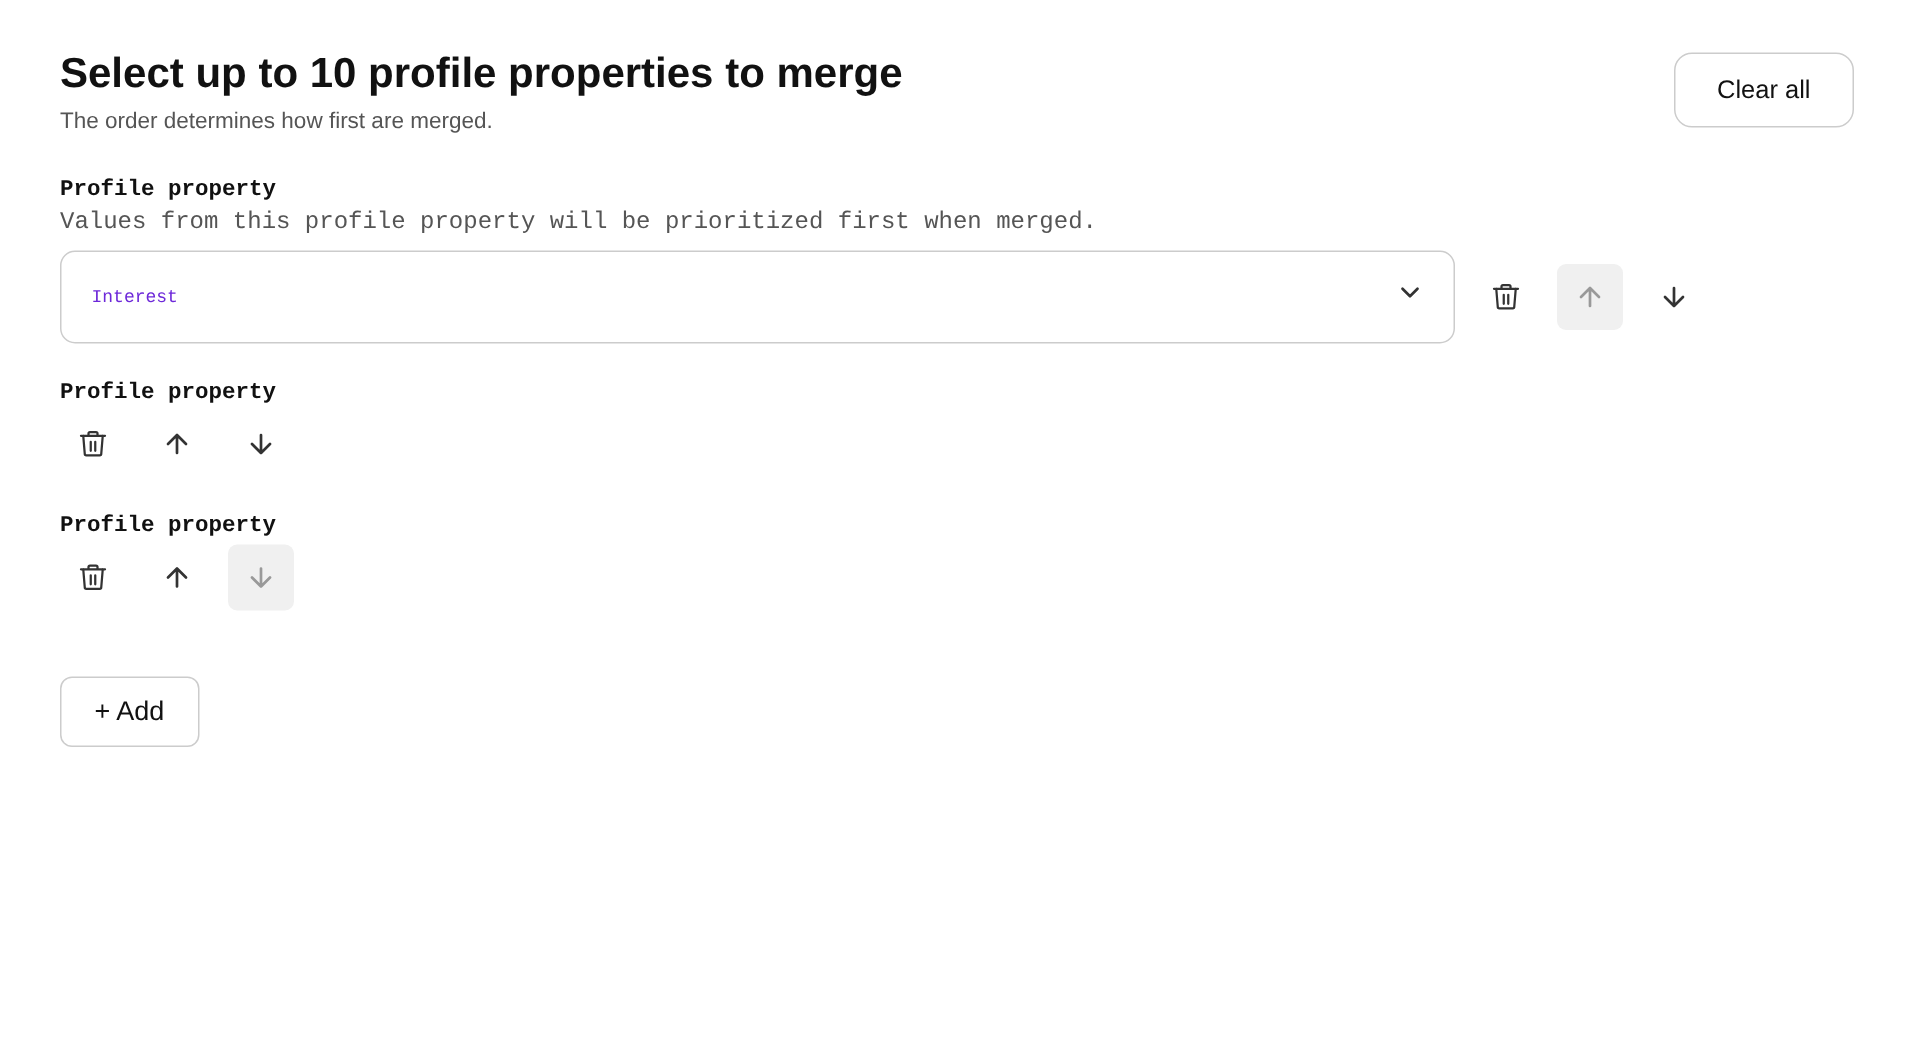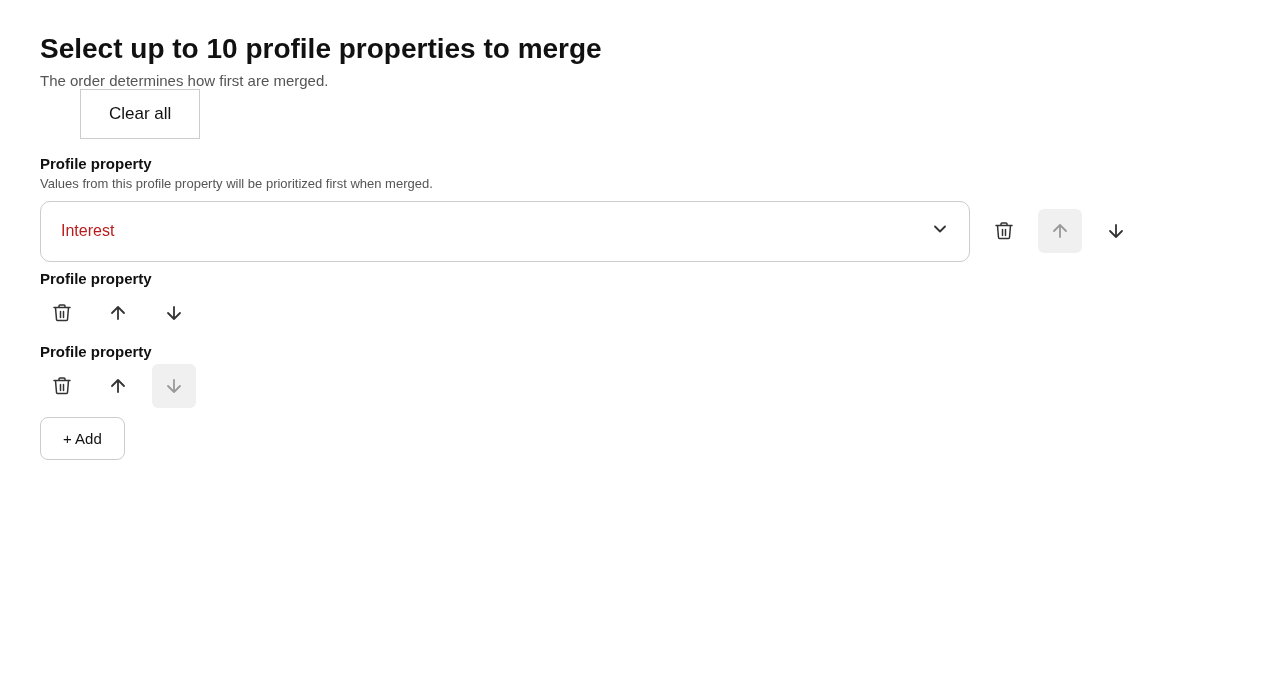--- a/index.html
+++ b/index.html
@@ -13,23 +13,22 @@
       background: #ffffff;
       color: #1a1a1a;
       width: 1276px;
       min-height: 696px;
       padding: 32px 40px;
     }
 
     .header-row {
       display: flex;
       justify-content: space-between;
-      align-items: flex-start;
-      margin-bottom: 16px;
-      flex-direction: column;
+      align-items: center;
+      margin-bottom: 29px;
     }
 
     .title-block {
       flex: 1;
     }
 
     .main-title {
       font-size: 28px;
       font-weight: 700;
       color: #111111;
@@ -39,44 +38,45 @@
 
     .subtitle {
       font-size: 15px;
       color: #555555;
       font-weight: 400;
     }
 
     .clear-all-btn {
       border: 1.5px solid #cccccc;
       background: #ffffff;
-      border-radius: 0;
+      border-radius: 12px;
       padding: 14px 28px;
       font-size: 17px;
       font-weight: 500;
       cursor: pointer;
       color: #111111;
       white-space: nowrap;
       margin-left: 40px;
       flex-shrink: 0;
     }
 
     .property-block {
-      margin-bottom: 8px;
+      margin-bottom: 24px;
+      font-family: Liberation Mono, monospace;
     }
 
     .property-label {
       font-size: 15px;
       font-weight: 600;
       color: #111111;
       margin-bottom: 4px;
     }
 
     .property-hint {
-      font-size: 13px;
+      font-size: 16px;
       color: #555555;
       margin-bottom: 10px;
     }
 
     .property-row {
       display: flex;
       align-items: center;
       gap: 12px;
     }
 
@@ -89,22 +89,22 @@
       border: 1.5px solid #cccccc;
       border-radius: 10px;
       padding: 18px 20px;
       cursor: pointer;
       background: #ffffff;
       font-size: 16px;
       color: #111111;
     }
 
     .select-value {
-      font-size: 16px;
-      color: #b91c1c;
+      font-size: 12px;
+      color: #6d28d9;
     }
 
     .chevron-icon {
       font-size: 18px;
       color: #333333;
     }
 
     .icon-btn {
       width: 44px;
       height: 44px;
@@ -124,25 +124,25 @@
       background: #f0f0f0;
       cursor: not-allowed;
       color: #999999;
     }
 
     .add-btn {
       border: 1.5px solid #cccccc;
       background: #ffffff;
       border-radius: 8px;
       padding: 12px 22px;
-      font-size: 15px;
+      font-size: 18px;
       font-weight: 500;
       cursor: pointer;
       color: #111111;
-      margin-top: 1px;
+      margin-top: 20px;
     }
 
     
     .trash-svg {
       width: 22px;
       height: 22px;
     }
 
     .arrow-svg {
       width: 22px;

